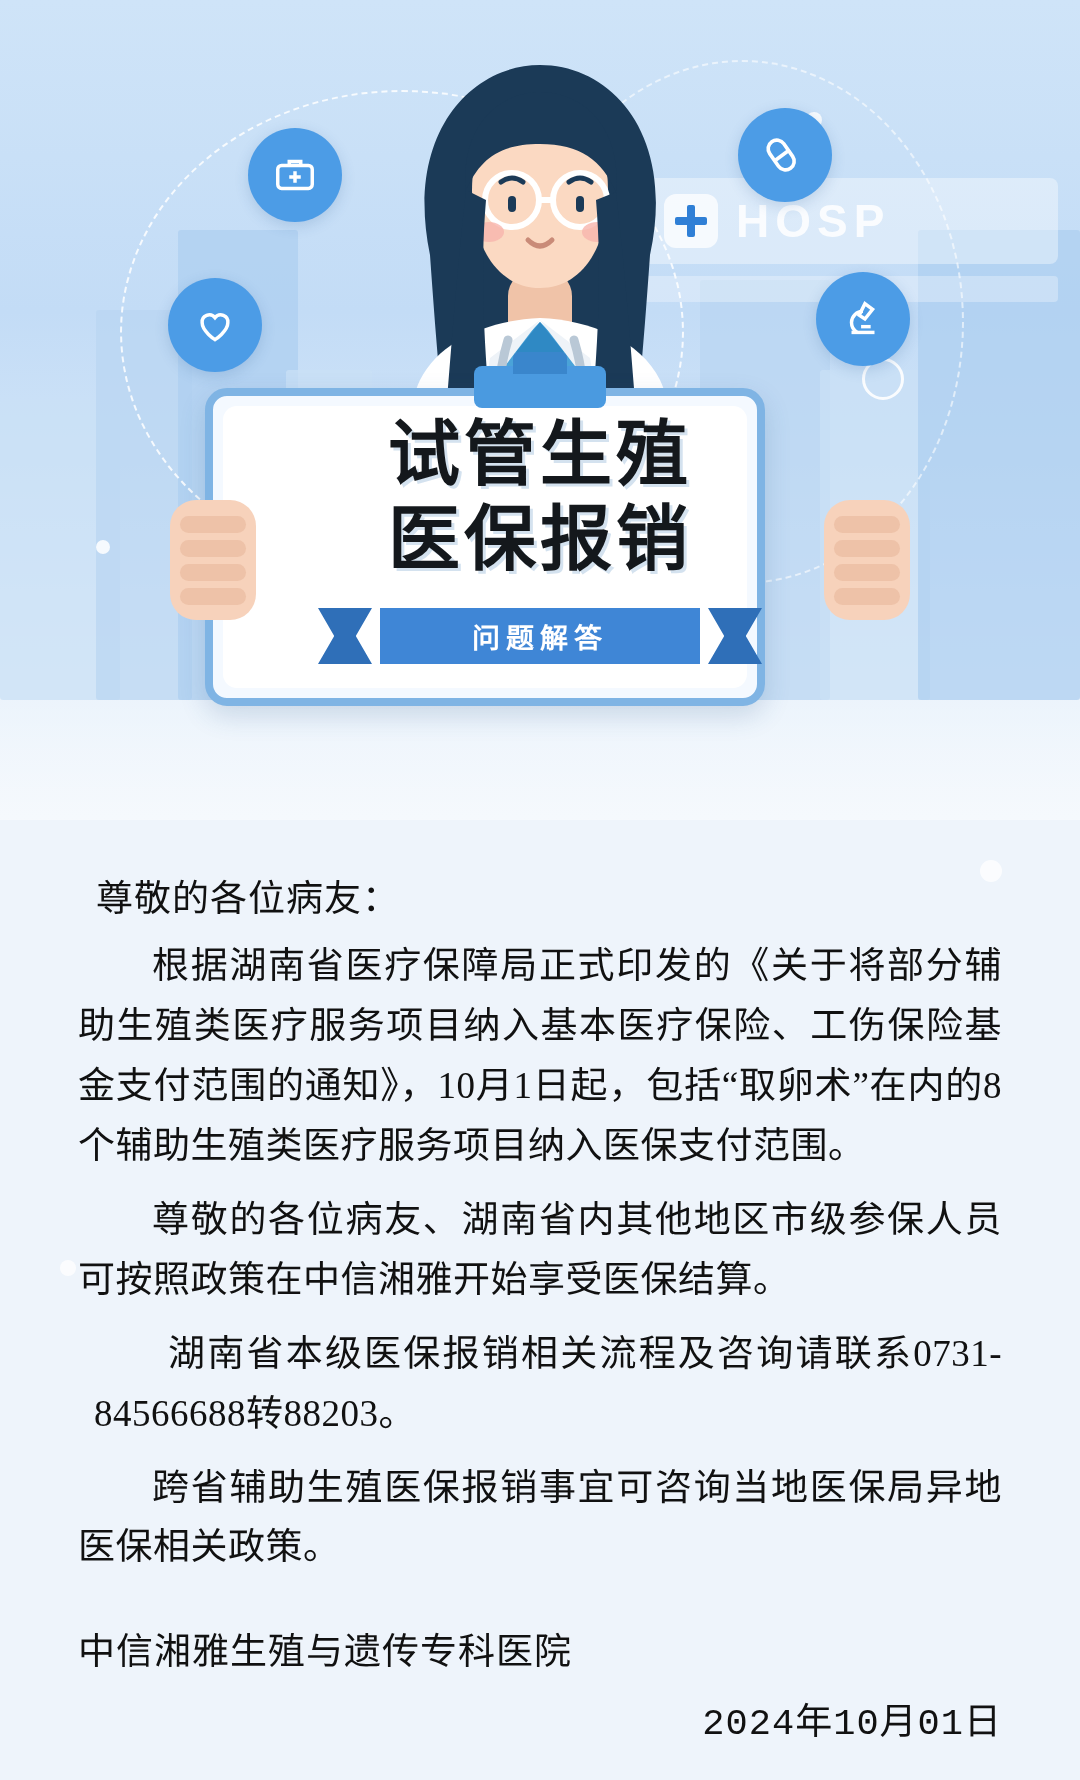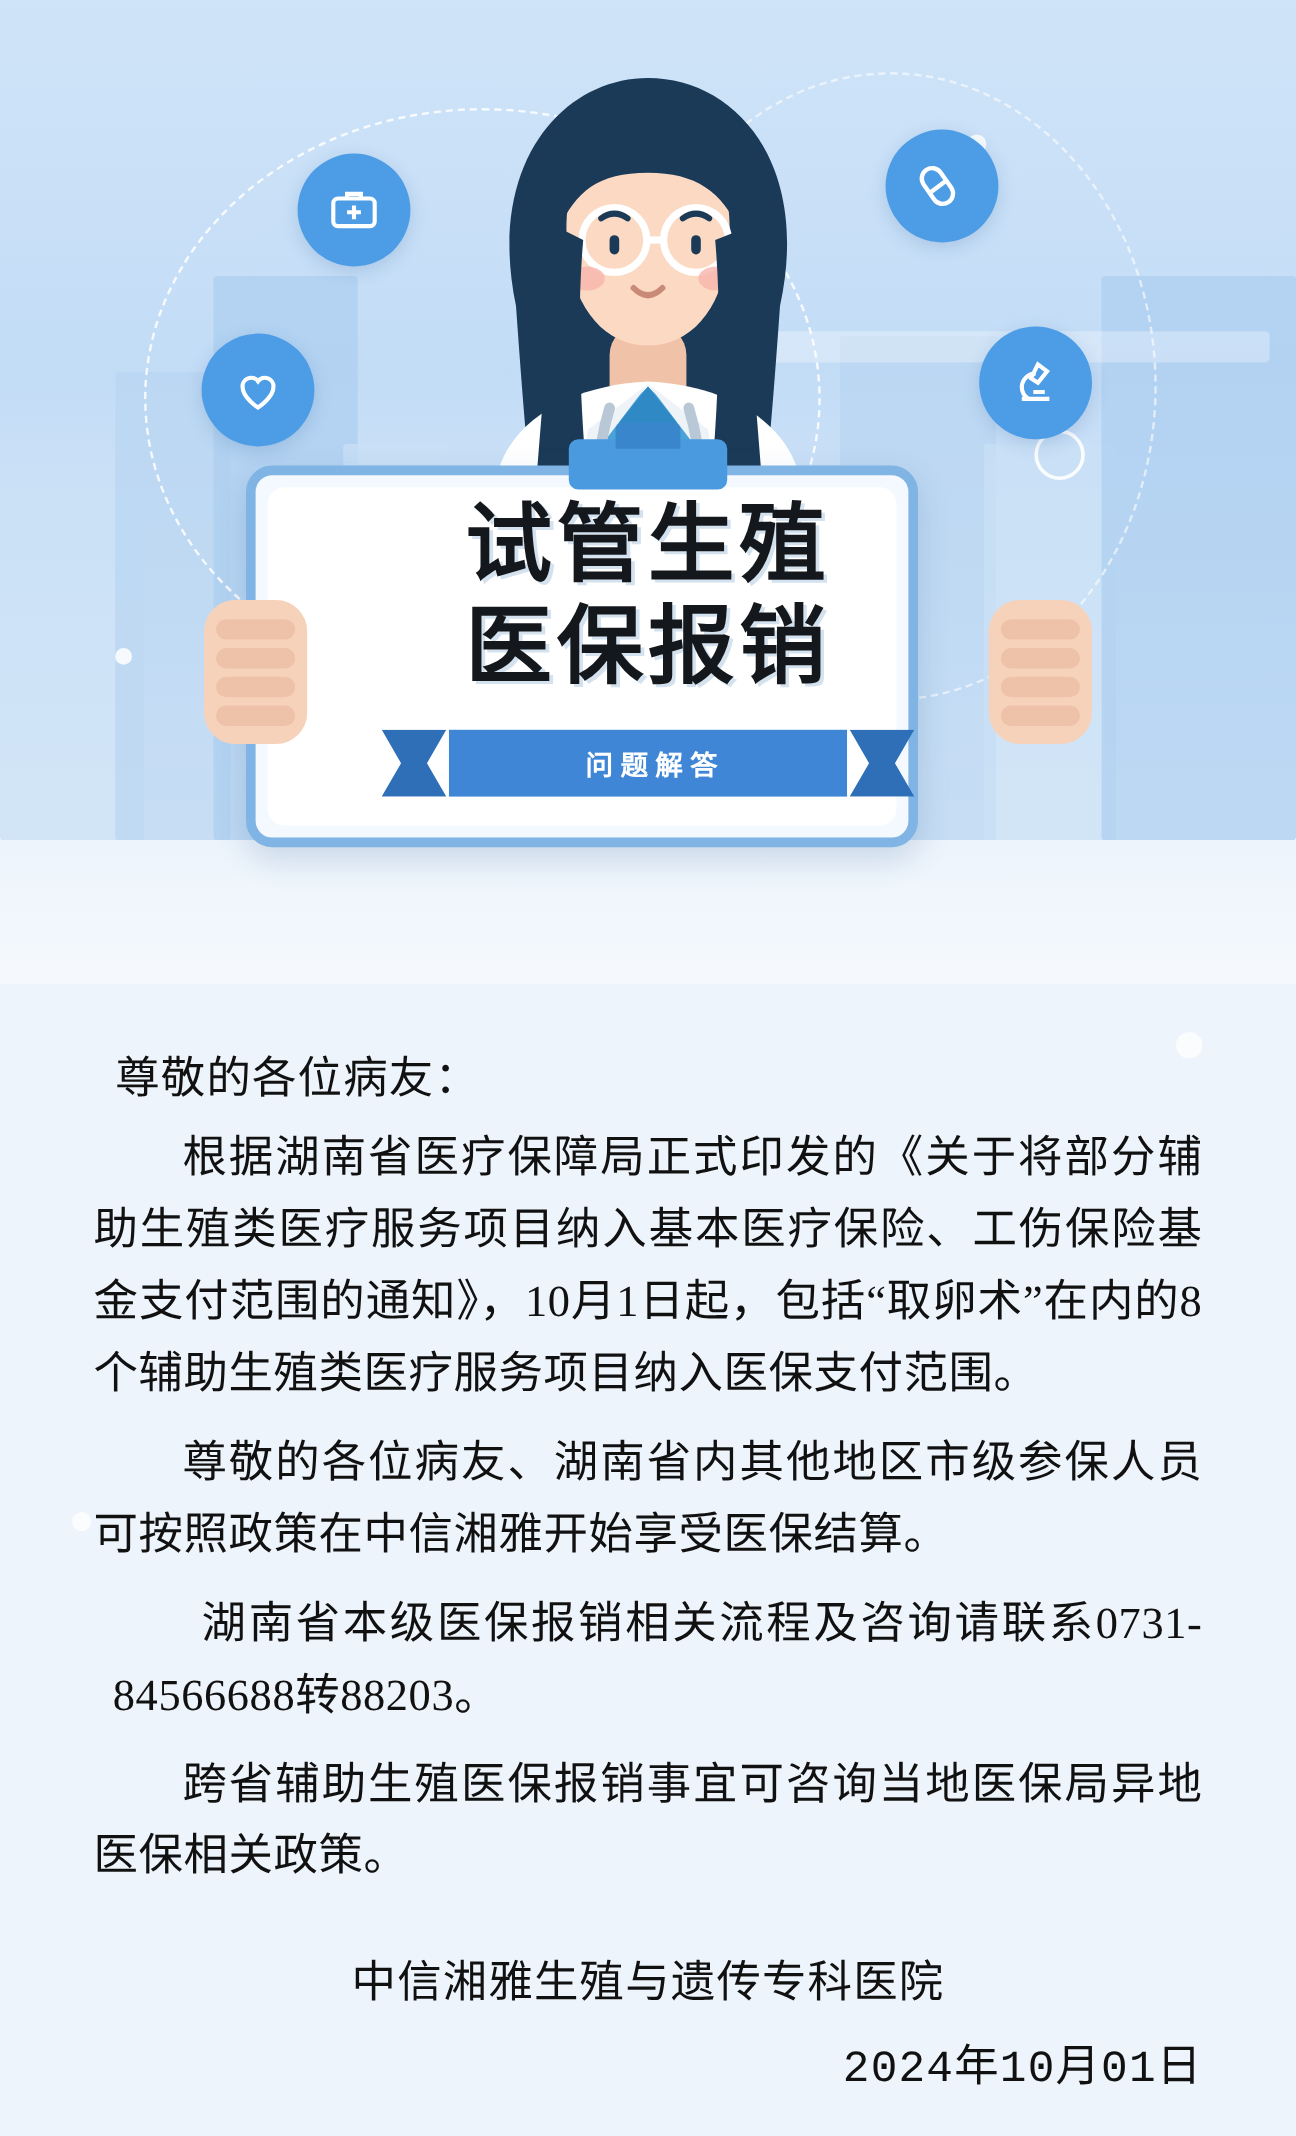--- a/index.html
+++ b/index.html
@@ -211,25 +211,24 @@
     left: 50%;
     transform: translateX(-50%);
     top: 608px;
     width: 320px;
     height: 56px;
     background: #3f86d6;
     display: flex;
     align-items: center;
     justify-content: center;
     color: #ffffff;
-    font-size: 23px;
+    font-size: 28px;
     font-weight: bold;
     letter-spacing: 6px;
     clip-path: polygon(0% 0%, 100% 0%, 100% 100%, 0% 100%);
-    padding-left: 12px;
   }
   .ribbon-wing {
     position: absolute;
     z-index: 5;
     top: 608px;
     width: 54px;
     height: 56px;
     background: #2f6fb8;
   }
   .ribbon-wing.left  { left: 318px;  clip-path: polygon(0% 0%, 100% 0%, 70% 50%, 100% 100%, 0% 100%, 30% 50%); }
@@ -284,21 +283,21 @@
     margin: 14px 0 0 0;
     text-indent: 2em;
     text-align: justify;
     letter-spacing: .5px;
   }
   .para.spread { text-align: justify; text-justify: inter-character; margin-left: 16px; }
   .signoff {
     font-family: Liberation Serif, serif;
     font-size: 37px;
     color: #111;
-    text-align: center;
+    text-align: left;
     margin-top: 44px;
     letter-spacing: 1px;
   }
   .date {
     font-family: Liberation Mono, monospace;
     font-size: 37px;
     color: #111;
     text-align: right;
     margin-top: 16px;
     letter-spacing: 1px;
@@ -319,20 +318,24 @@
     <div class="sky-band"></div>
 
     <div class="bldg light" style="left:0px;   width:120px; height:300px;"></div>
     <div class="bldg" style="left:96px;  width:96px;  height:390px;"></div>
     <div class="bldg tall" style="left:178px; width:120px; height:470px;"></div>
     <div class="bldg light" style="left:286px; width:86px;  height:330px;"></div>
     <div class="bldg" style="left:700px; width:130px; height:420px;"></div>
     <div class="bldg light" style="left:820px; width:110px; height:330px;"></div>
     <div class="bldg tall" style="left:918px; width:162px; height:470px;"></div>
 
+    <div class="hosp-board">
+      <div class="hosp-cross"></div>
+      <div class="hosp-text">HOSP</div>
+    </div>
     <div class="hosp-strip"></div>
 
 
     <div class="dash-arc" style="left:120px; top:90px; width:560px; height:480px;"></div>
     <div class="dash-arc" style="left:520px; top:60px; width:440px; height:520px; opacity:.7;"></div>
     <div class="dot" style="left:806px; top:112px; width:16px; height:16px;"></div>
     <div class="dot" style="left:862px; top:358px; width:36px; height:36px; background:none; border:3px solid rgba(255,255,255,.9);"></div>
     <div class="dot" style="left:96px; top:540px; width:14px; height:14px;"></div>
 
     <div class="fico" style="left:248px; top:128px; width:94px; height:94px;">

